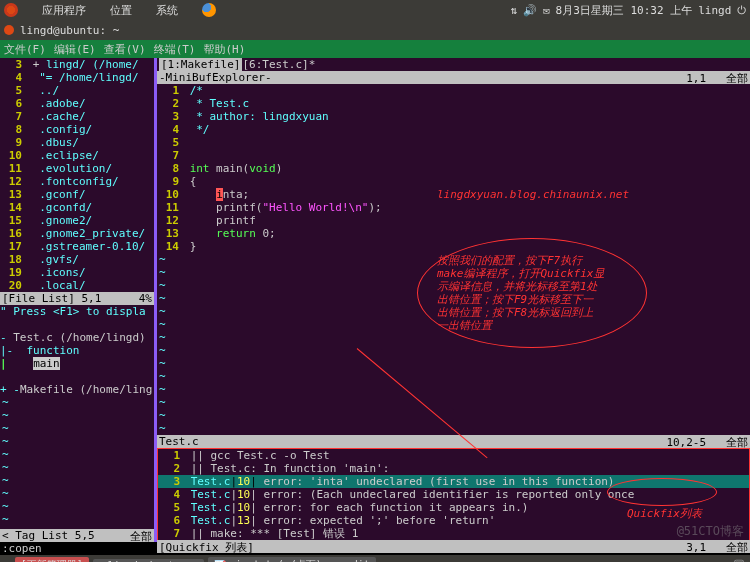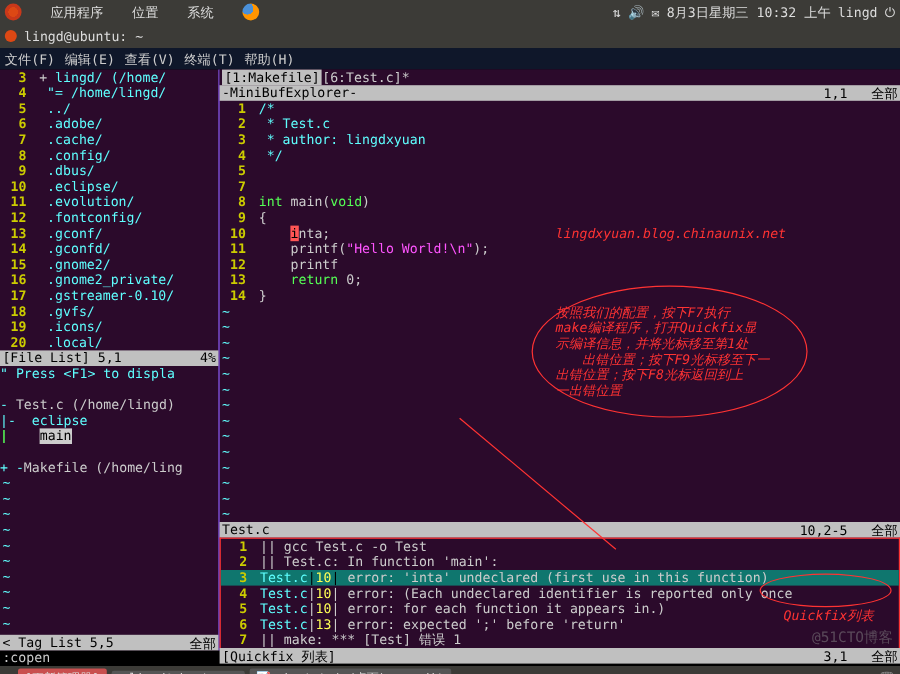--- a/index.html
+++ b/index.html
@@ -4,24 +4,24 @@
 <style>
 * { margin: 0; padding: 0; box-sizing: border-box; font-family: monospace; }
 body { width: 750px; height: 562px; background: #000; color: #ccc; font-size: 11px; overflow: hidden; }
 .topbar { background: #3c3b37; height: 20px; display: flex; align-items: center; padding: 0 4px; color: #ddd; font-size: 11px; }
 .topbar .left { display: flex; gap: 24px; }
 .topbar .right { margin-left: auto; display: flex; gap: 6px; align-items: center; }
 .ubuntu-logo { width: 14px; height: 14px; background: radial-gradient(circle, #dd4814 40%, #c9381a 41%); border-radius: 50%; }
 .firefox { width: 14px; height: 14px; background: radial-gradient(circle at 30% 30%, #4a90d9 35%, #ff9500 36%); border-radius: 50%; }
 .titlebar { background: #3c3b37; height: 20px; display: flex; align-items: center; padding: 0 4px; color: #ddd; }
 .titlebar .dot { width: 10px; height: 10px; background: #dd4814; border-radius: 50%; margin-right: 6px; }
-.menubar { background: #0f172a; height: 18px; display: flex; gap: 8px; padding: 0 4px; align-items: center; color: #ccc; font-size: 11px; }
+.menubar { background: #15803d; height: 18px; display: flex; gap: 8px; padding: 0 4px; align-items: center; color: #ccc; font-size: 11px; }
 .menubar span { cursor: pointer; }
 .vim { position: relative; height: 484px; background: #2b0a2b; display: flex; }
-.leftcol { width: 183px; display: flex; flex-direction: column; border-right: 1px solid #8b5cf6; }
+.leftcol { width: 157px; display: flex; flex-direction: column; border-right: 3px solid #8b5cf6; }
 .rightcol { flex: 1; display: flex; flex-direction: column; position: relative; }
 .gutter { color: #cccc00; text-align: right; padding-right: 4px; width: 26px; display: inline-block; font-weight: bold; }
 .line { white-space: pre; line-height: 13px; height: 13px; }
 .plus { color: #ccc; }
 .cyan { color: #5fffff; }
 .green { color: #55ff55; font-weight: bold; }
 .comment { color: #5fffff; }
 .keyword { color: #55ff55; }
 .string { color: #ff55ff; }
 .dir { color: #5fffff; }
@@ -106,21 +106,21 @@
         <div class="line"><span class="gutter">20</span> <span class="plus"></span> <span class="dir">.local/</span></div>
       </div>
     <div class="statusbar inactive">
       <span>[File List]  5,1</span>
         <span class="r">4%</span>
     </div>
     <div class="taglist">
       <div class="line comment">" Press &lt;F1&gt; to displa</div>
       <div class="line"> </div>
       <div class="line"><span class="dir">- </span><span style="color:#ccc">Test.c (/home/lingd)</span></div>
-      <div class="line"><span class="cyan">|-  </span><span class="dir">eclipse</span></div>
+      <div class="line"><span class="cyan">|-  </span><span class="dir">function</span></div>
       <div class="line"><span class="green">|    </span><span class="cursor">main</span></div>
       <div class="line"> </div>
       <div class="line"><span class="dir">+ -</span><span style="color:#ccc">Makefile (/home/ling</span></div>
       <div class="line tilde">~</div>
         <div class="line tilde">~</div>
         <div class="line tilde">~</div>
       <div class="line tilde">~</div>
         <div class="line tilde">~</div>
         <div class="line tilde">~</div>
       <div class="line tilde">~</div>
@@ -187,21 +187,21 @@
     <div class="statusbar inactive">
       <span>[Quickfix 列表]</span>
         <span class="r"><span>3,1</span>&nbsp;&nbsp;&nbsp;<span>全部</span></span>
     </div>
 
     <div class="annotation" style="top:130px; left:280px;">lingdxyuan.blog.chinaunix.net</div>
     <div class="ellipse" style="top:180px; left:260px; width:230px; height:110px;"></div>
     <div class="annotation" style="top:195px; left:280px;">按照我们的配置，按下F7执行</div>
     <div class="annotation" style="top:208px; left:280px;">make编译程序，打开Quickfix显</div>
     <div class="annotation" style="top:221px; left:280px;">示编译信息，并将光标移至第1处</div>
-    <div class="annotation" style="top:234px; left:280px;margin-left:22px;">出错位置；按下F9光标移至下一</div>
+    <div class="annotation" style="top:234px; left:280px;">出错位置；按下F9光标移至下一</div>
     <div class="annotation" style="top:247px; left:280px;">出错位置；按下F8光标返回到上</div>
     <div class="annotation" style="top:260px; left:280px;">一出错位置</div>
     <div class="arrow-line" style="top:290px; left:200px; width:170px; transform: rotate(40deg);"></div>
     <div class="ellipse" style="top:420px; left:450px; width:110px; height:28px;"></div>
     <div class="annotation" style="top:448px; left:470px;">Quickfix列表</div>
   </div>
 </div>
 
 <div class="cmdline">:copen</div>
 

